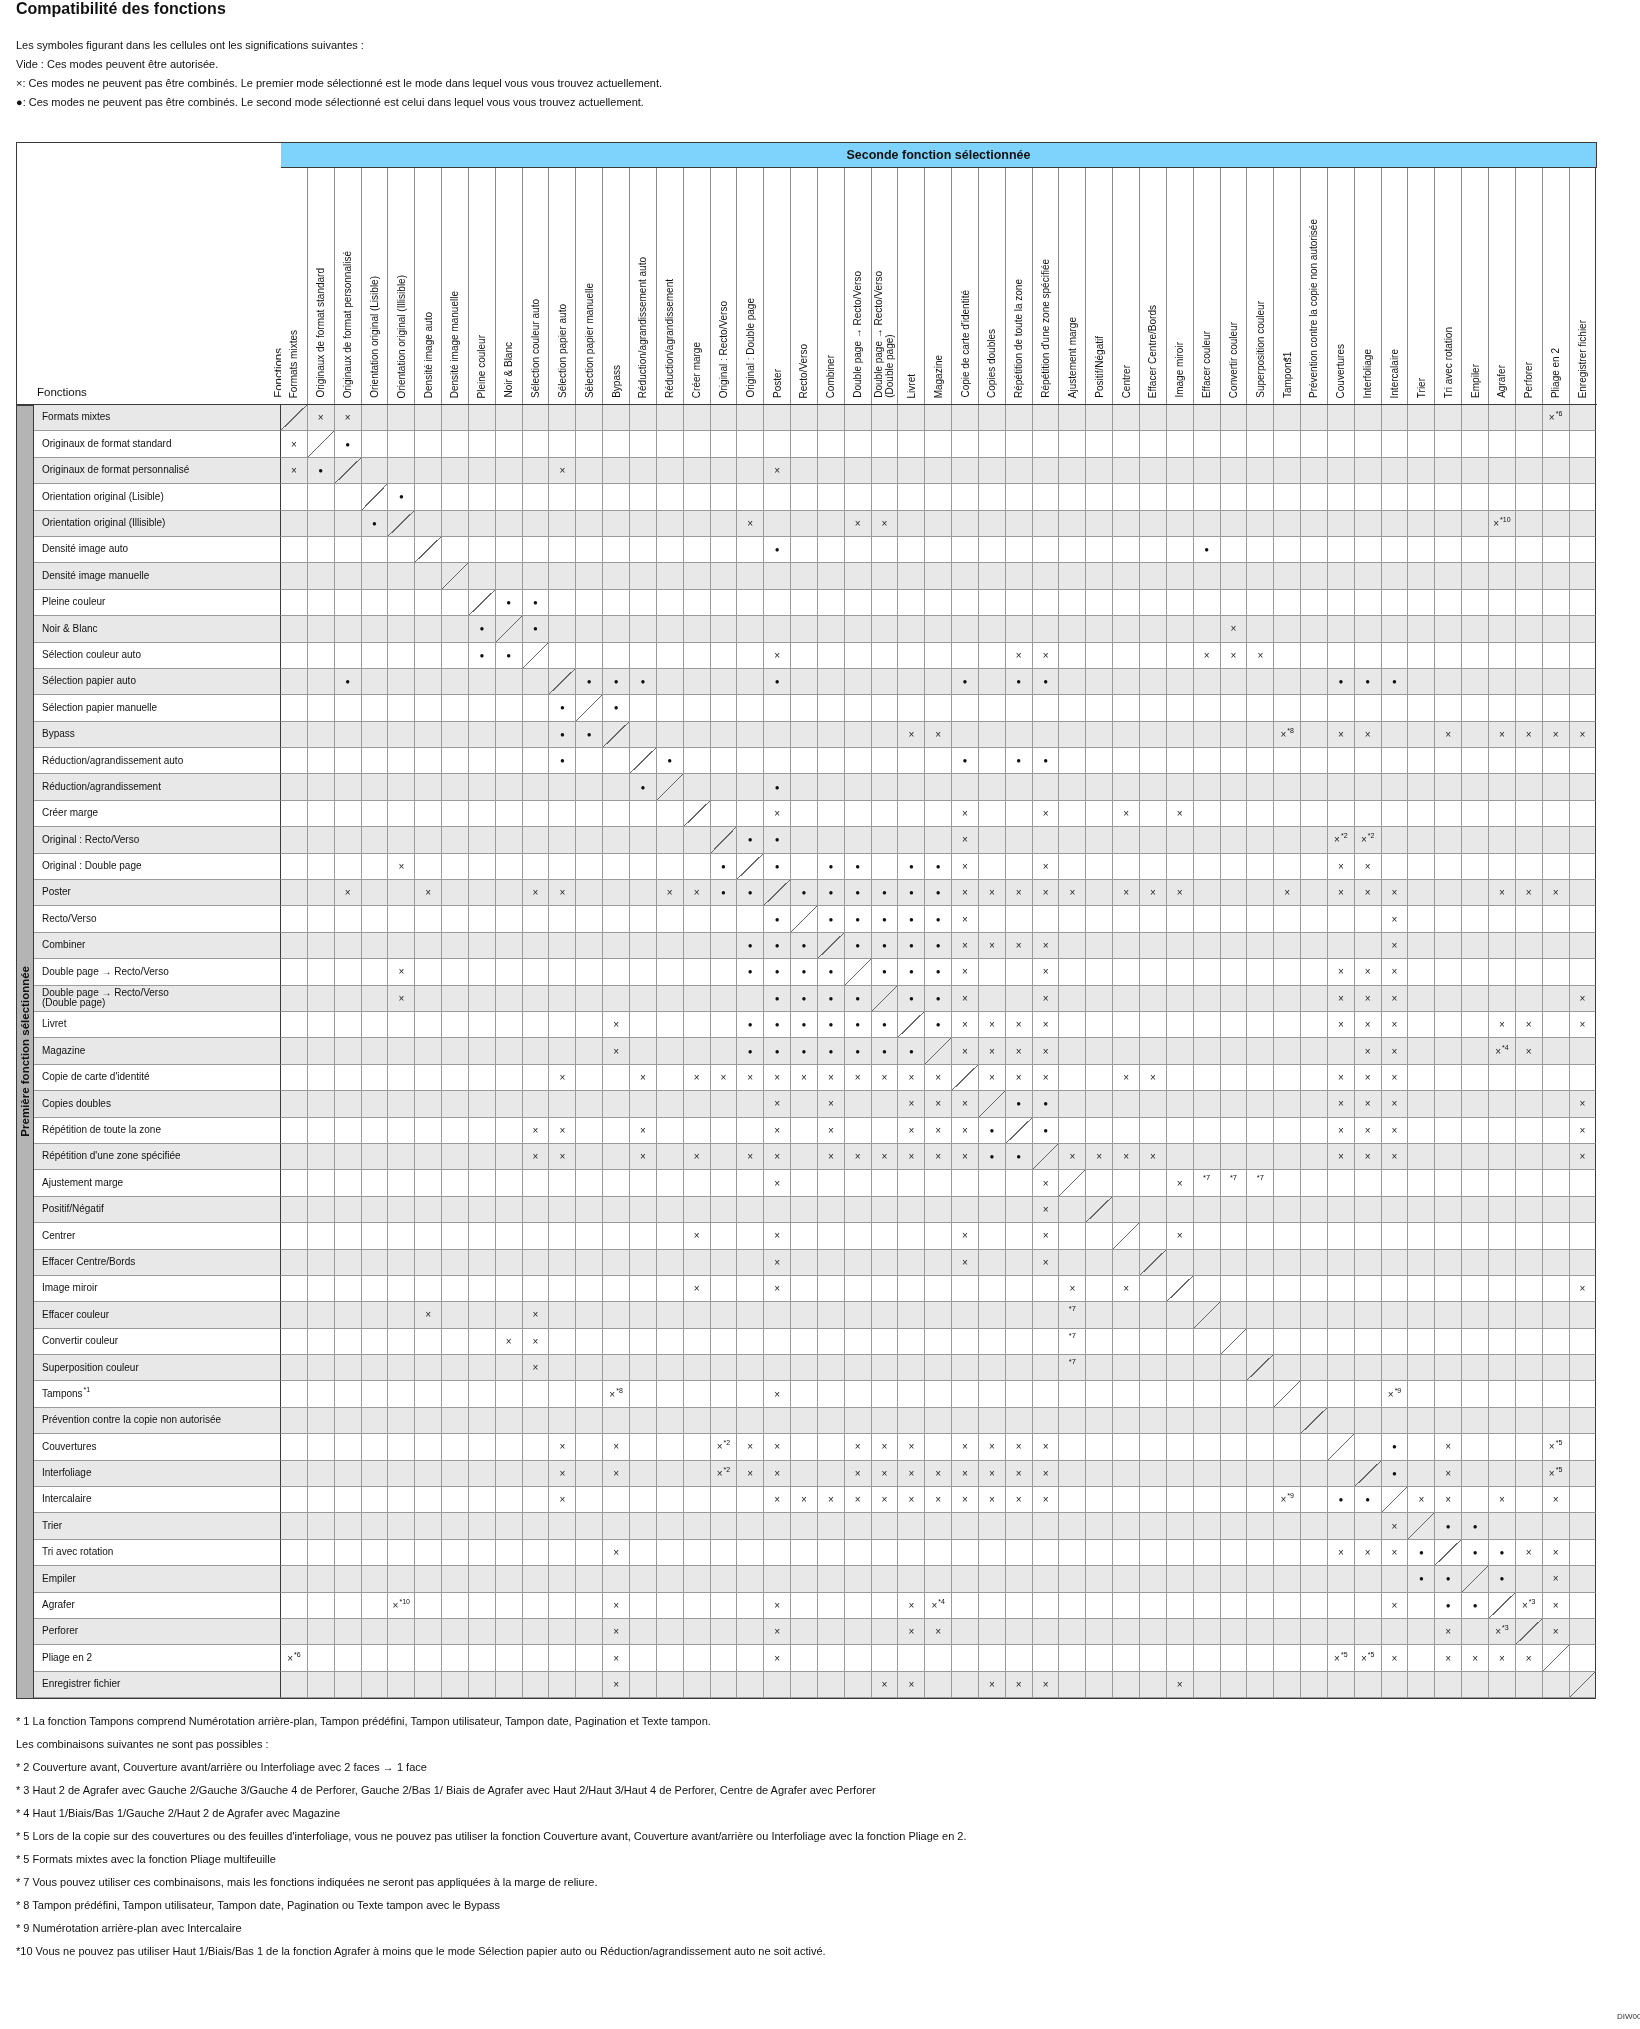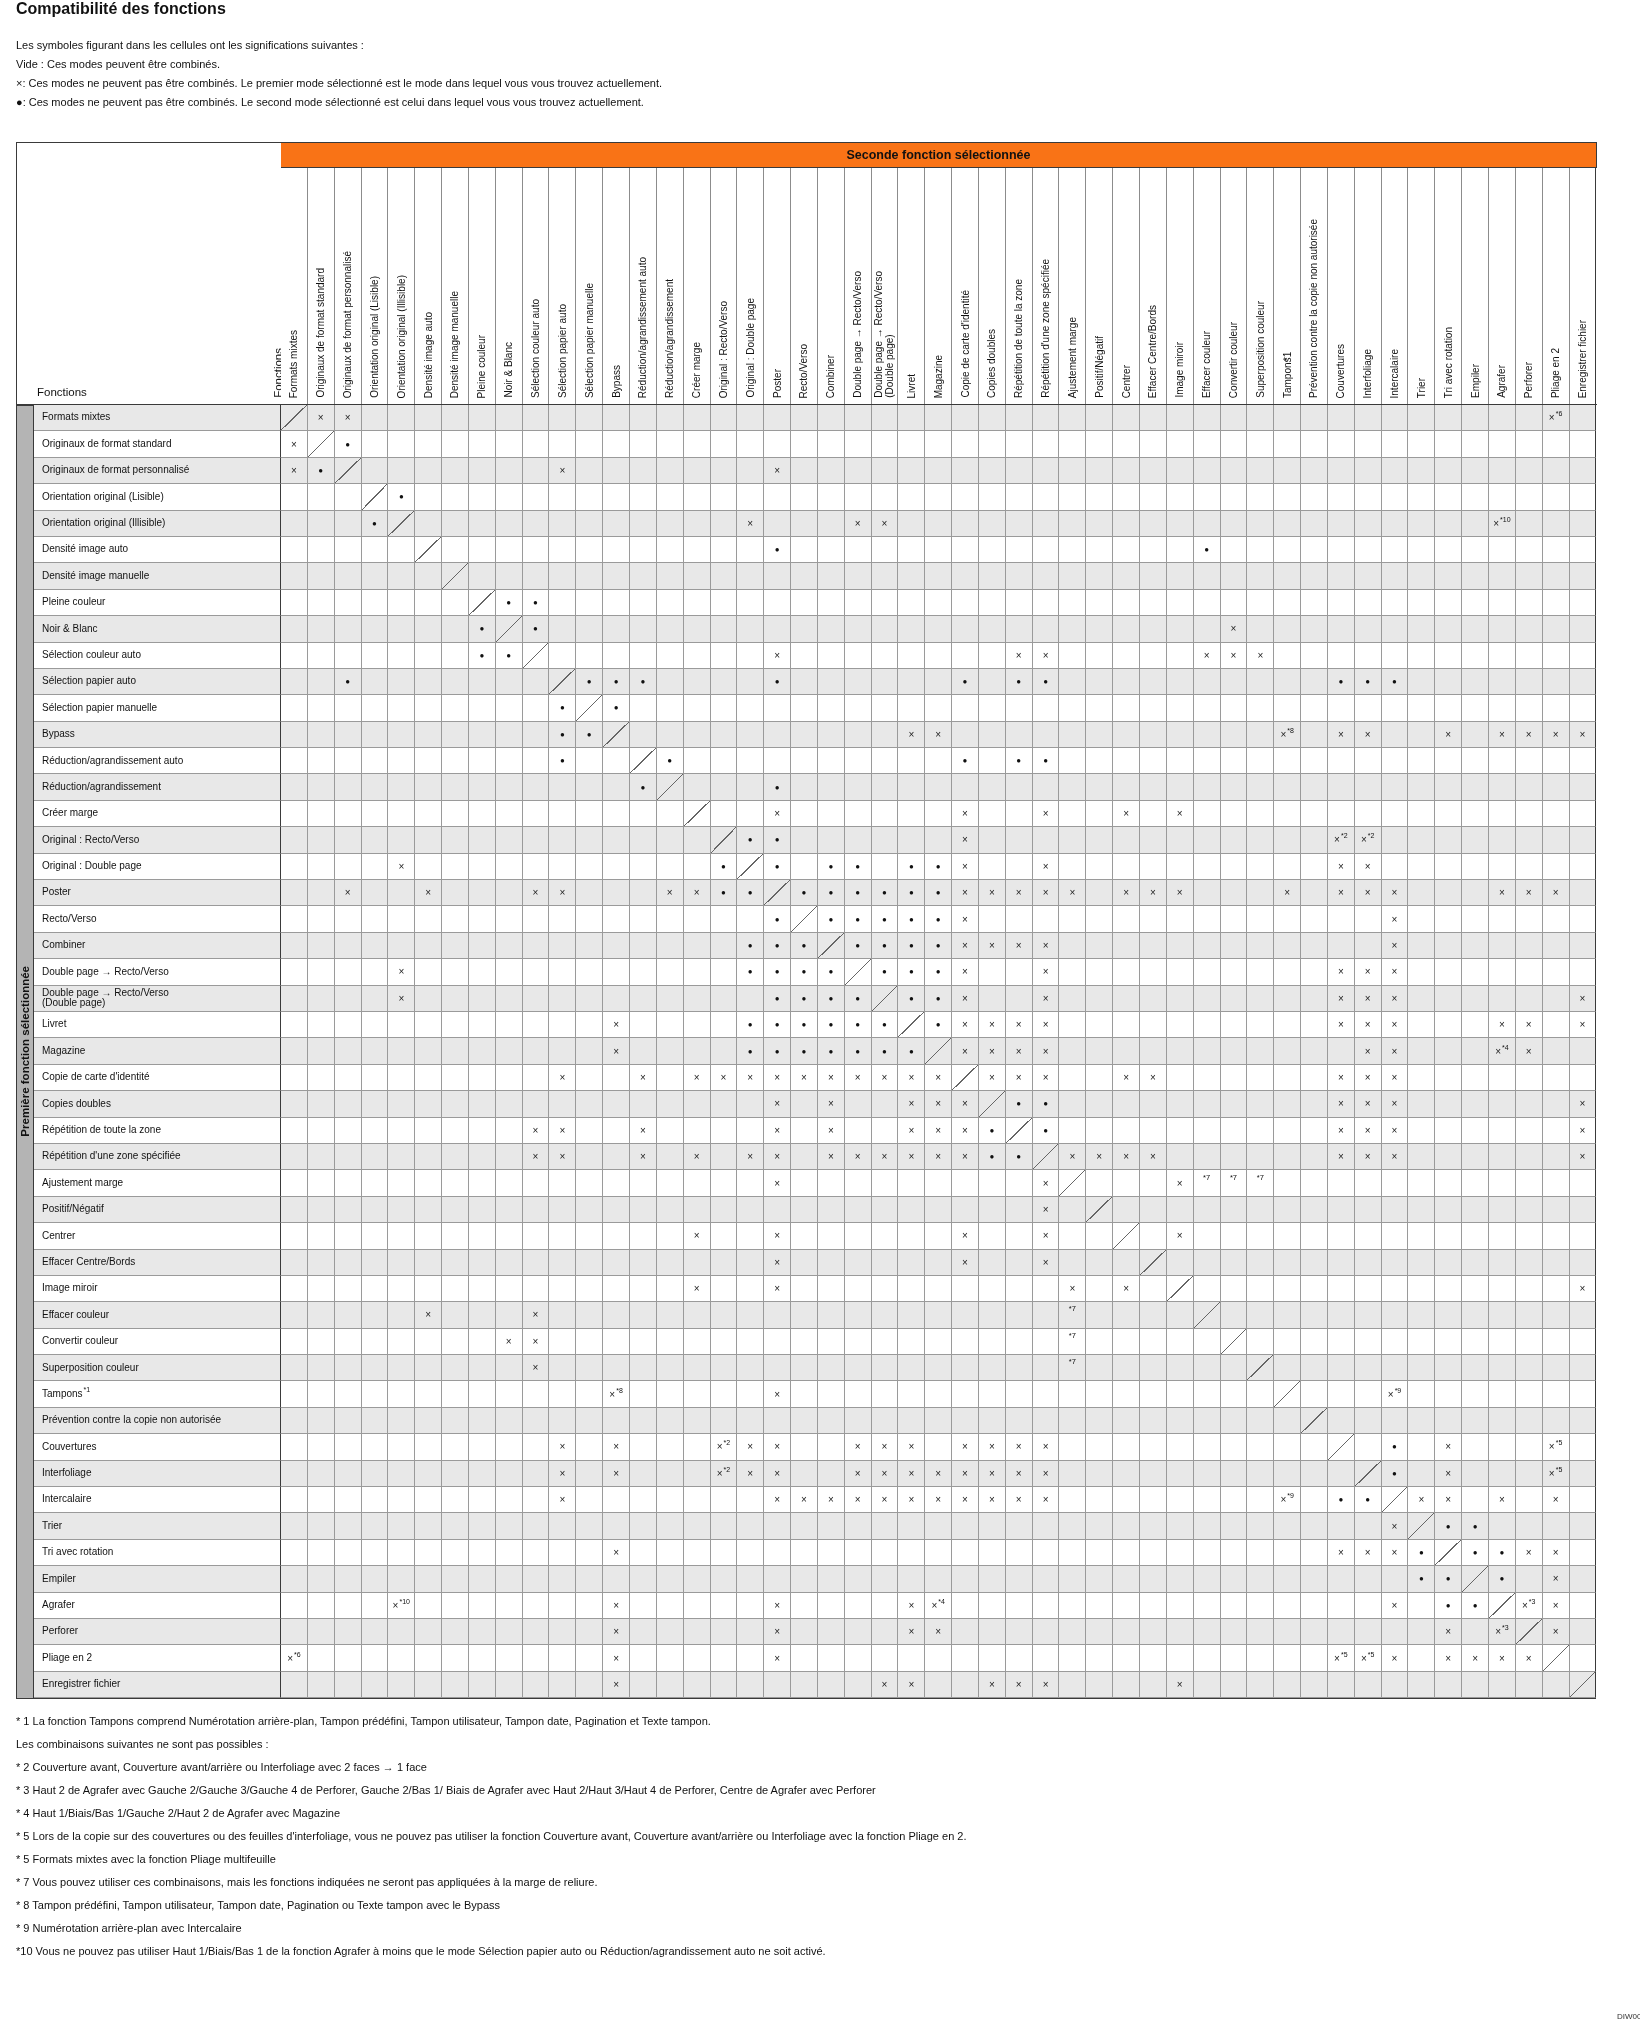--- a/index.html
+++ b/index.html
@@ -11,21 +11,21 @@
   .legend{position:absolute;left:16px;top:36px;font-size:11px;line-height:19px;}
   .legend div{white-space:pre;}
 
   #tbl{position:absolute;left:16px;top:142px;}
   .corner{position:absolute;left:0;top:0;width:272px;height:263px;box-sizing:border-box;
     border:1px solid #3a3a3a;border-right:1px solid #3a3a3a;background:#fff;}
   .corner .h{position:absolute;left:20px;bottom:6px;font-size:11.5px;}
   .corner .v{position:absolute;right:3px;bottom:6px;writing-mode:vertical-rl;
     transform:rotate(180deg);font-size:11.5px;}
   .band{position:absolute;left:265px;top:0;width:1316px;height:26px;box-sizing:border-box;
-    background:#f97316;border:1px solid #3a3a3a;border-left:none;text-align:center;
+    background:#7dd3fc;border:1px solid #3a3a3a;border-left:none;text-align:center;
     font-weight:bold;font-size:12.5px;line-height:25px;}
   .colheads{position:absolute;left:265px;top:26px;width:1316px;height:237px;display:flex;
     box-sizing:border-box;border-bottom:1px solid #3a3a3a;background:#fff;}
   .colh{flex:0 0 auto;width:26.857px;box-sizing:border-box;border-right:1px solid #8c8c8c;
     display:flex;align-items:flex-end;justify-content:center;padding-bottom:6px;}
   .colh:last-child{border-right:1px solid #3a3a3a;}
   .colh span{writing-mode:vertical-rl;transform:rotate(180deg);font-size:10px;
     line-height:11px;white-space:pre;}
   .sidebar{position:absolute;left:0;top:263px;width:18px;height:1293.6px;box-sizing:border-box;
     background:#b4b4b4;border:1px solid #3a3a3a;display:flex;align-items:center;justify-content:center;}
@@ -51,21 +51,21 @@
   .foot{position:absolute;left:16px;top:1710px;width:1612px;font-size:11px;line-height:23px;}
   .pcode{position:absolute;left:1605px;top:2012px;font-size:8px;color:#333;padding-left:12px;}
 </style>
 </head>
 <body>
 
 <div class="title">Compatibilité des fonctions</div>
 
 <div class="legend">
   <div>Les symboles figurant dans les cellules ont les significations suivantes :</div>
-  <div>Vide : Ces modes peuvent être combinés.</div>
+  <div>Vide : Ces modes peuvent être autorisée.</div>
   <div>×: Ces modes ne peuvent pas être combinés. Le premier mode sélectionné est le mode dans lequel vous vous trouvez actuellement.</div>
   <div>●: Ces modes ne peuvent pas être combinés. Le second mode sélectionné est celui dans lequel vous vous trouvez actuellement.</div>
 </div>
 
 <div id="tbl">
   <div class="corner">
     <span class="h">Fonctions</span>
     <span class="v">Fonctions</span>
   </div>
   <div class="band">Seconde fonction sélectionnée</div>

